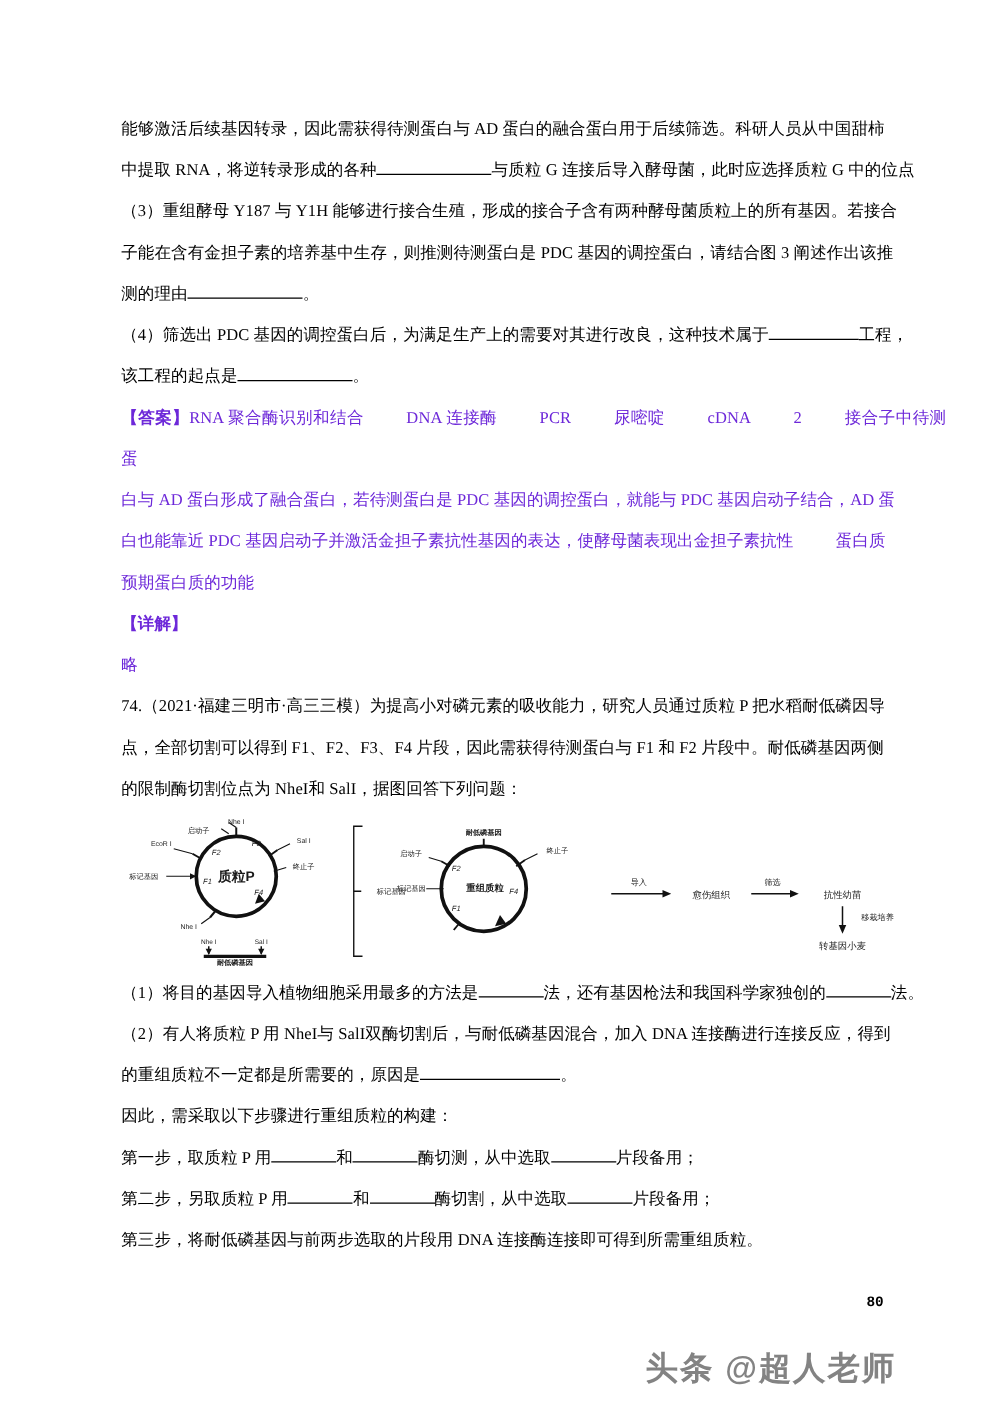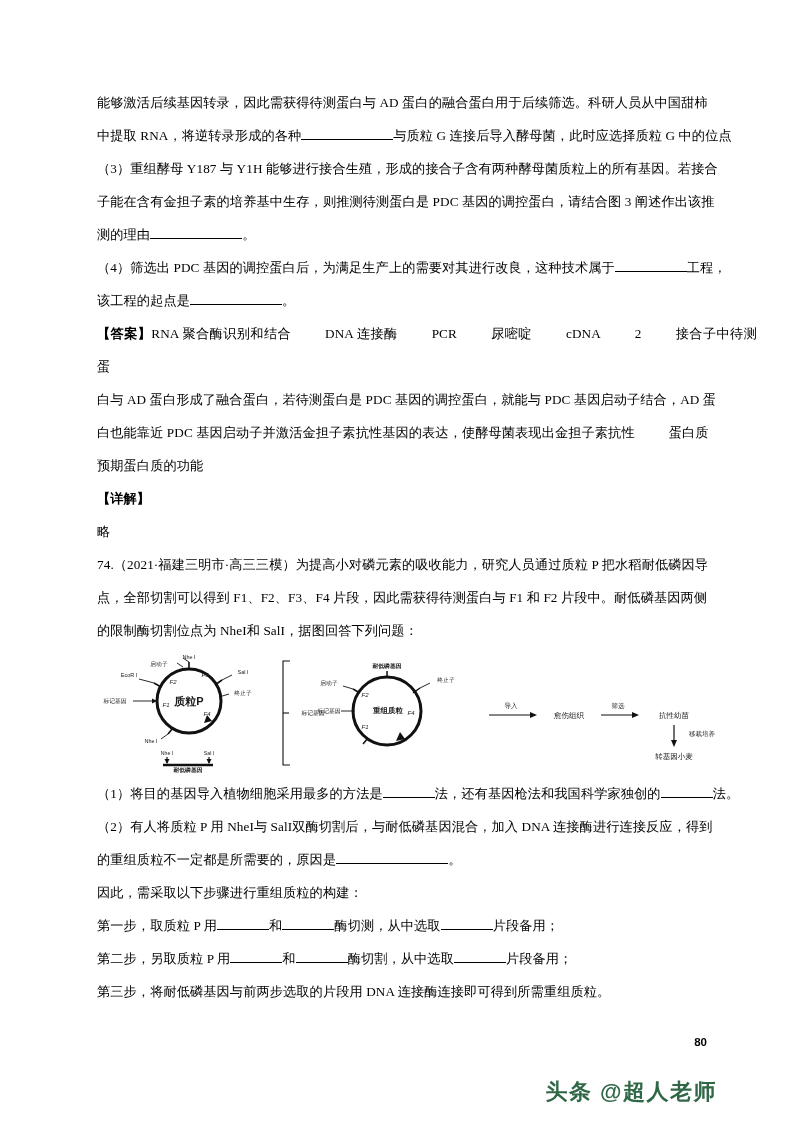--- a/index.html
+++ b/index.html
@@ -41,50 +41,50 @@
     vertical-align: baseline;
     height: 14px;
   }
   .b-sm  { width: 52px; }
   .b-md  { width: 72px; }
   .b-lg  { width: 92px; }
   .b-xl  { width: 112px; }
 
   .answer p.para,
   .answer {
-    color: #000000;
+    color: #6d28d9;
   }
   .answer-head { font-weight: bold; }
   .gap-wide { display: inline-block; width: 34px; }
 
   .figure {
     position: relative;
     width: 660px;
     height: 120px;
     margin: 6px 0 4px 0;
   }
   .figure svg { display: block; }
 
   .page-number {
     position: absolute;
     right: 62px;
     top: 1036px;
     font-size: 11.5px;
     font-weight: bold;
-    font-family: Liberation Sans, sans-serif;
+    font-family: Liberation Mono, monospace;
     color: #000;
   }
   .watermark {
     position: absolute;
     right: 52px;
     top: 1077px;
-    font-size: 22px;
+    font-size: 26px;
     font-family: "Liberation Sans", sans-serif;
     font-weight: bold;
-    color: #14532d;
+    color: #737373;
     letter-spacing: 1.5px;
     white-space: nowrap;
     opacity: 0.88;
   }
   .fig-text { font-family: "Liberation Sans", sans-serif; fill: #1a1a1a; }
 </style>
 </head>
 <body>
 
 <div class="page">

